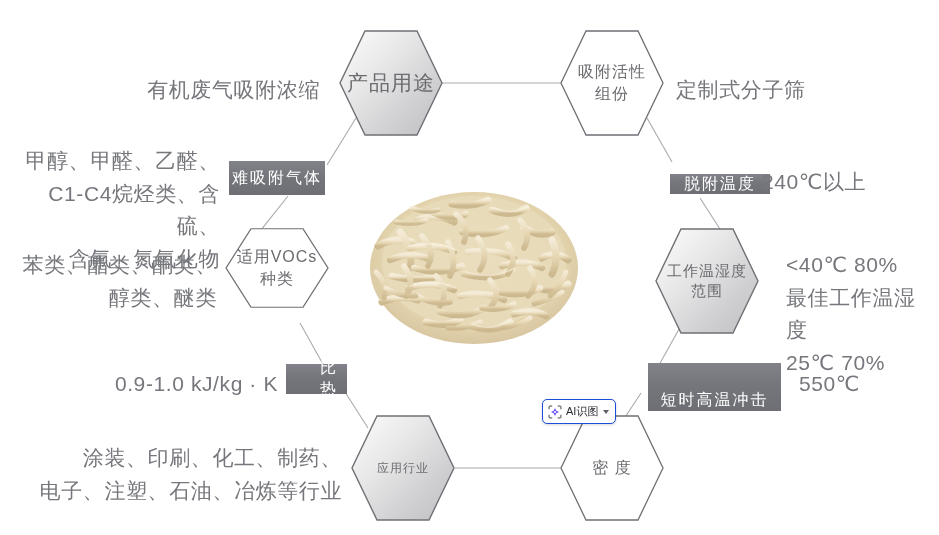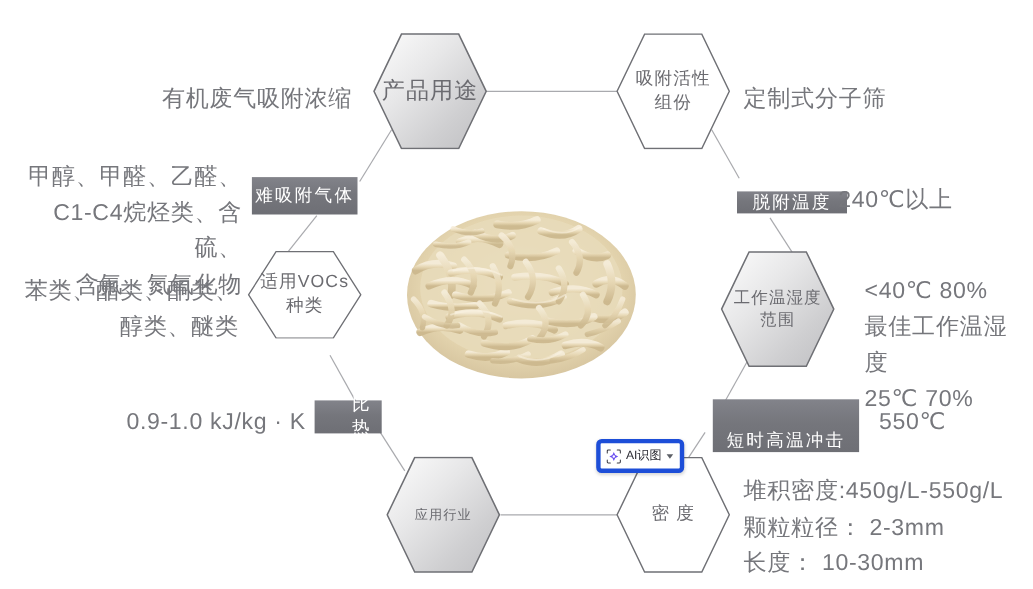--- a/index.html
+++ b/index.html
@@ -69,21 +69,21 @@
   }
 
   
   #ai-pill{
     position:absolute;
     left:542px;top:399px;
     height:23px;
     display:flex;align-items:center;gap:4px;
     padding:0 6px 0 5px;
     background:#ffffff;
-    border:4px solid #1d4ed8;
+    border:1px solid #1d4ed8;
     border-radius:5px;
     box-shadow:0 1px 3px rgba(0,0,0,.16);
     z-index:30;
     font-size:11px;
     color:#2b2b33;
     white-space:nowrap;
   }
   #ai-pill .ai-ic{width:14px;height:14px;display:block;}
   #ai-pill .ai-text{font-size:11px;line-height:1;letter-spacing:0;}
   #ai-pill .ai-caret{
@@ -222,24 +222,23 @@
 醇类、醚类</div>
 
   <div class="side l" style="left:786px;top:249px;width:150px;">&lt;40℃ 80%
 最佳工作温湿度
 25℃ 70%</div>
 
   <div class="side r" style="left:60px;top:368px;width:218px;">0.9-1.0 kJ/kg · K</div>
 
   <div class="side l" style="left:799px;top:368px;width:130px;">550℃</div>
 
-
-  <div class="side l" style="left:676px;top:431px;width:250px;">堆积密度:450g/L-550g/L
-颗粒粒径： 2-3mm
-长度： 10-30mm</div>
+  <div class="side r" style="left:26px;top:442px;width:316px;">涂装、印刷、化工、制药、
+电子、注塑、石油、冶炼等行业</div>
+
 
   <svg id="pellets" viewBox="0 0 244 176">
     <defs>
       <linearGradient id="pel" x1="0" y1="0" x2="0" y2="1">
         <stop offset="0%" stop-color="#f5ecd8"></stop>
         <stop offset="45%" stop-color="#e8d9b6"></stop>
         <stop offset="100%" stop-color="#cdb98f"></stop>
       </linearGradient>
       <radialGradient id="pilegrad" cx="50%" cy="45%" r="62%">
         <stop offset="0%" stop-color="#efe3c6"></stop>

